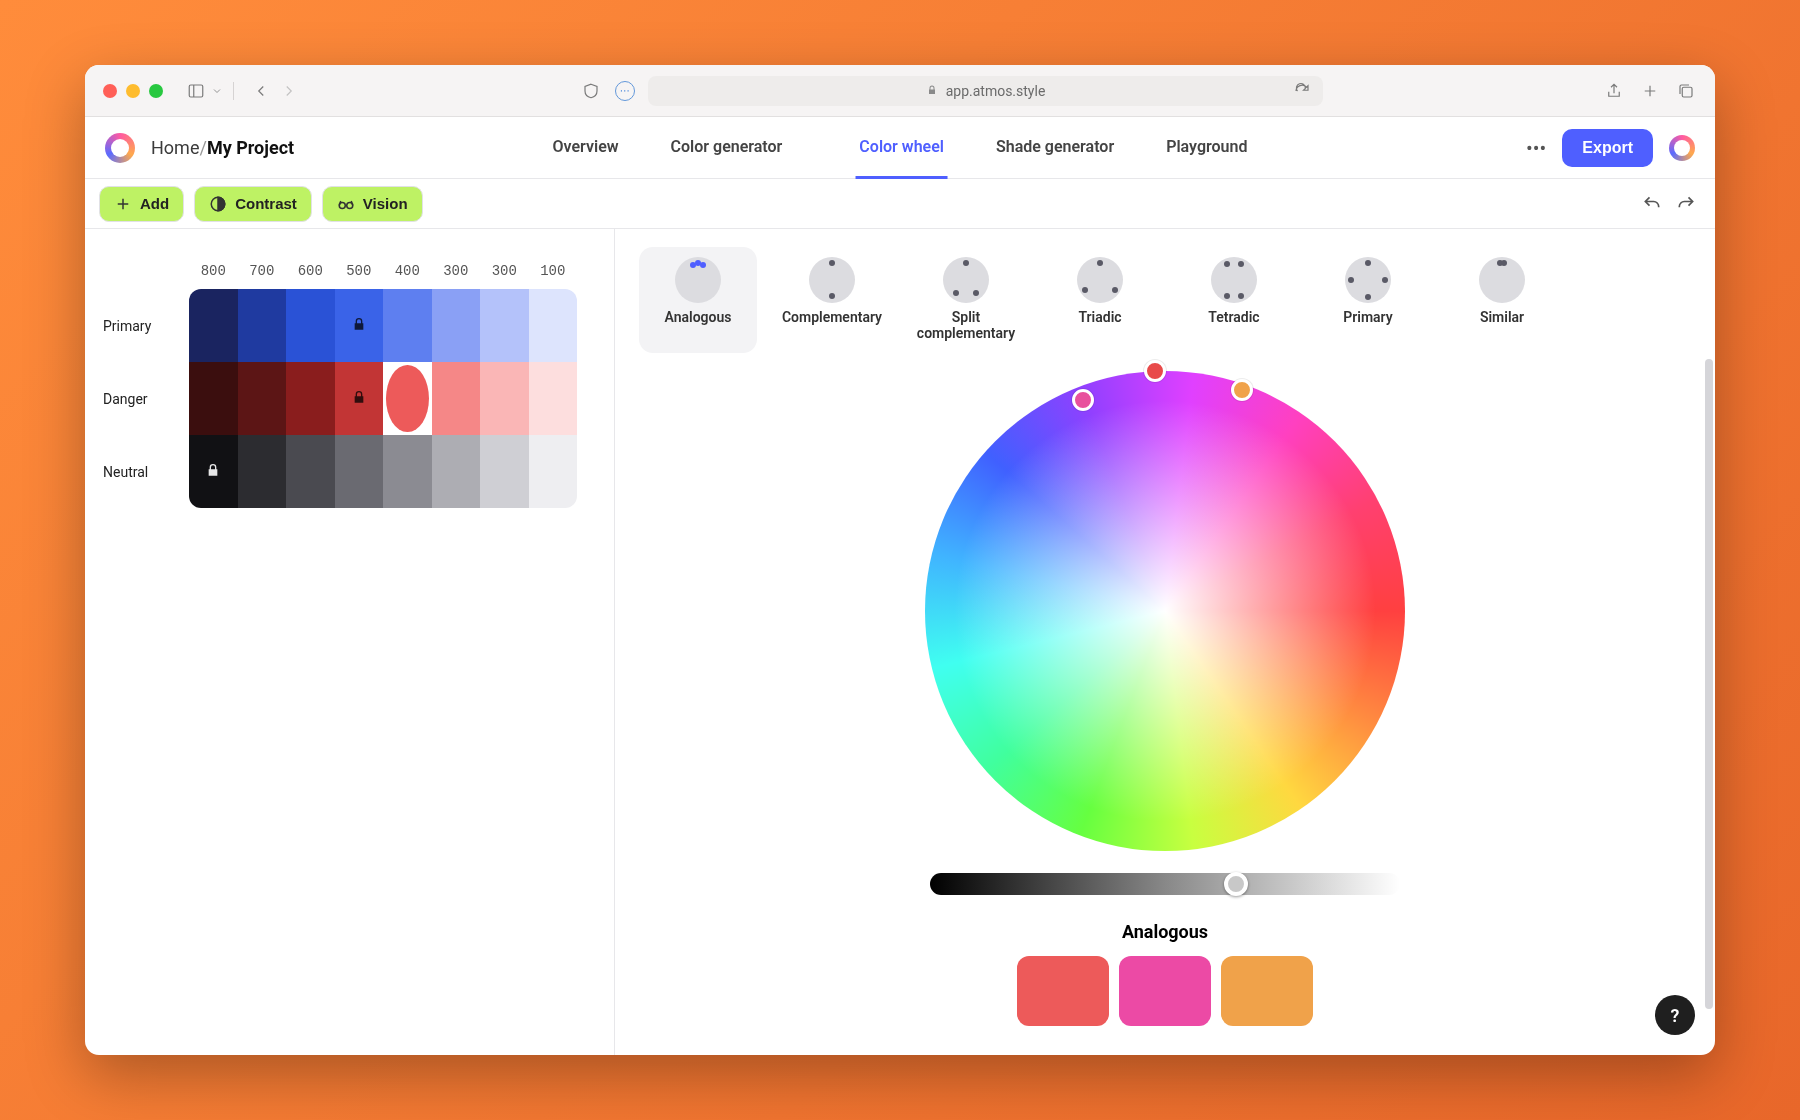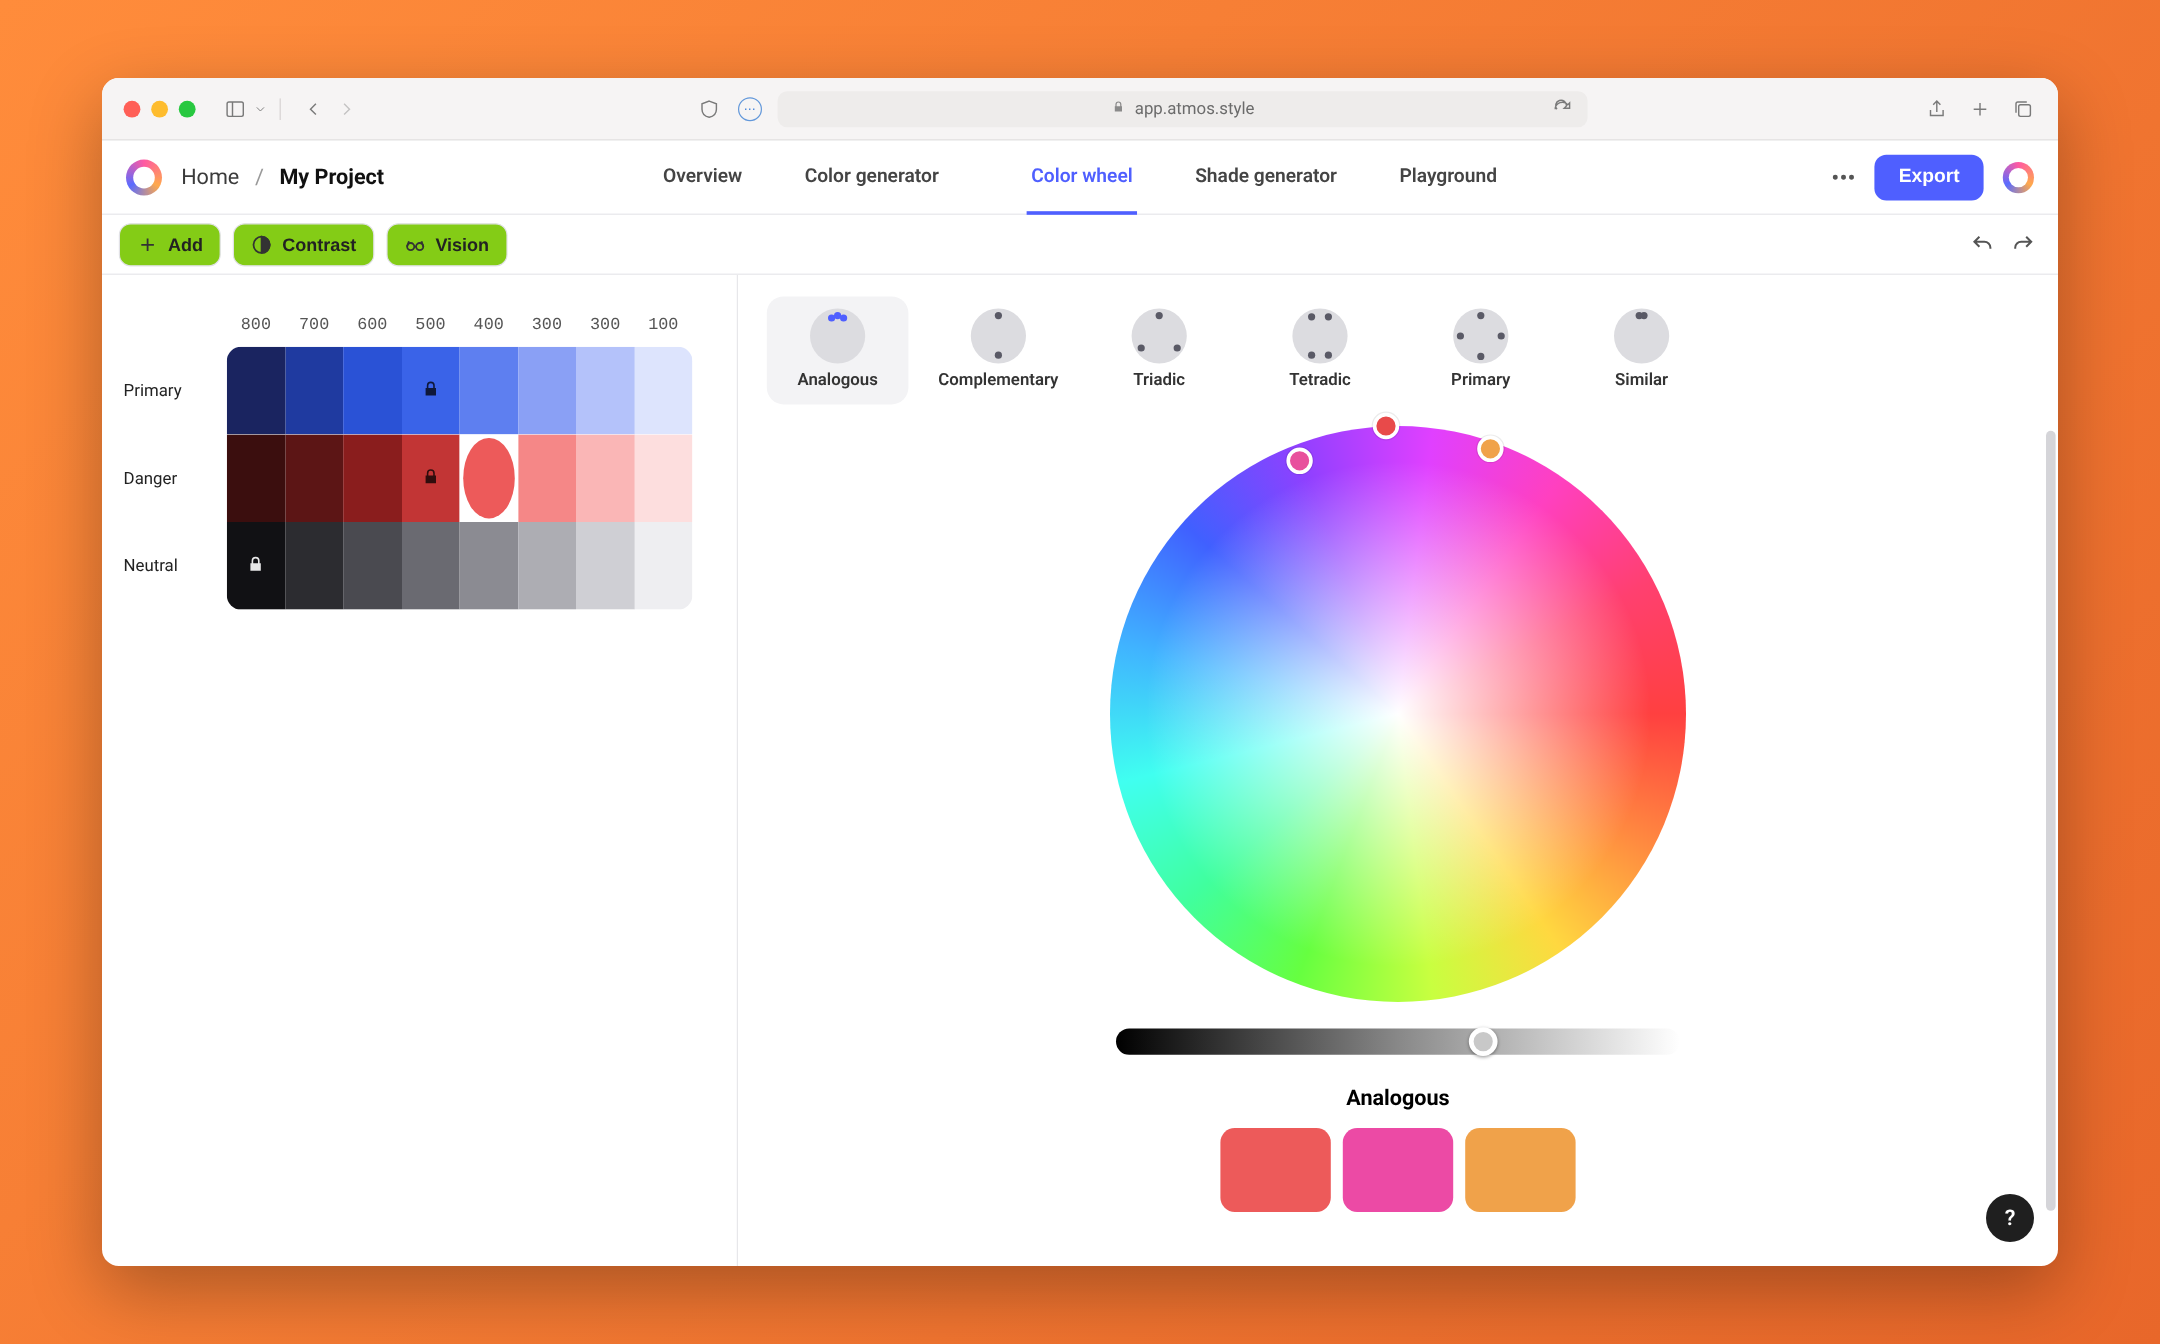--- a/index.html
+++ b/index.html
@@ -69,21 +69,21 @@
   align-items: center;
   padding: 0 20px;
 }
 .app-logo {
   width: 30px; height: 30px; border-radius: 50%;
   background: conic-gradient(#ff5aa2, #ffa94c, #5a6bff, #ff5aa2);
   margin-right: 16px;
   position: relative;
 }
 .app-logo::after { content:""; position:absolute; inset:6px; background:#fff; border-radius:50%; }
-.breadcrumb { display:flex; align-items:center; gap:13px; font-size:18px; }
+.breadcrumb { display:flex; align-items:center; gap:0; font-size:18px; }
 .breadcrumb a { color:#3b3b3b; text-decoration:none; }
 .breadcrumb-sep { color:#999; }
 .breadcrumb-current { font-weight:700; color:#111; }
 .main-nav { display:flex; gap:44px; margin: 0 auto; position:absolute; left:50%; transform:translateX(-50%); }
 .main-nav-item { font-size:16px; font-weight:600; color:#444; padding:20px 4px; cursor:pointer; border-bottom:3px solid transparent; }
 .main-nav-item.active { color:#4f5fff; border-bottom-color:#4f5fff;margin-left:25px; }
 .header-right { margin-left:auto; display:flex; align-items:center; gap:16px; }
 .more-icon { font-size:20px; color:#555; cursor:pointer; }
 .export-btn {
   background:#4f5fff; color:#fff; font-weight:600; font-size:16px;
@@ -91,22 +91,22 @@
 }
 .avatar-logo { width:26px; height:26px; border-radius:50%; background: conic-gradient(#ff5aa2, #ffa94c, #5a6bff, #ff5aa2); position:relative; }
 .avatar-logo::after { content:""; position:absolute; inset:5px; background:#fff; border-radius:50%; }
 
 .toolbar {
   height: 50px;
   border-bottom: 1px solid #e7e7ea;
   display:flex; align-items:center; padding: 0 14px; gap: 10px;
 }
 .tool-btn {
-  display:flex; align-items:flex-end; gap:8px;
-  background:#84cc16; border:1px solid #e1e1e6; border-radius:10px;
+  display:flex; align-items:center; gap:8px;
+  background:#bef264; border:1px solid #e1e1e6; border-radius:10px;
   padding:8px 14px; font-size:15px; font-weight:600; color:#222;
   cursor:pointer;
 }
 .tool-btn svg { width:18px; height:18px; stroke:#333; fill:none; stroke-width:2; }
 .toolbar-right { margin-left:auto; display:flex; gap:4px; }
 .undo-btn { width:30px; height:30px; display:flex; align-items:center; justify-content:center; cursor:pointer; color:#555; }
 .undo-btn svg { width:20px; height:20px; fill:none; stroke:currentColor; stroke-width:2; }
 
 .app-body { flex:1; display:flex; overflow:hidden; position:relative; }
 .left-panel { width:530px; border-right:1px solid #e7e7ea; padding: 24px 12px 24px 18px; }
@@ -387,20 +387,28 @@
           </div>
           <div class="scheme-item">
             <div class="scheme-circle">
               <div class="dot" style="left: 50%; top: 14%;"></div>
               <div class="dot" style="left: 50%; top: 84%;"></div>
             </div>
             <div class="scheme-label">Complementary</div>
           </div>
           <div class="scheme-item">
             <div class="scheme-circle">
+              <div class="dot" style="left: 50%; top: 14%;"></div>
+              <div class="dot" style="left: 28%; top: 78%;"></div>
+              <div class="dot" style="left: 72%; top: 78%;"></div>
+            </div>
+            <div class="scheme-label">Split complementary</div>
+          </div>
+          <div class="scheme-item">
+            <div class="scheme-circle">
               <div class="dot" style="left: 50%; top: 12%;"></div>
               <div class="dot" style="left: 18%; top: 72%;"></div>
               <div class="dot" style="left: 82%; top: 72%;"></div>
             </div>
             <div class="scheme-label">Triadic</div>
           </div>
           <div class="scheme-item">
             <div class="scheme-circle">
               <div class="dot" style="left: 34%; top: 16%;"></div>
               <div class="dot" style="left: 66%; top: 16%;"></div>

